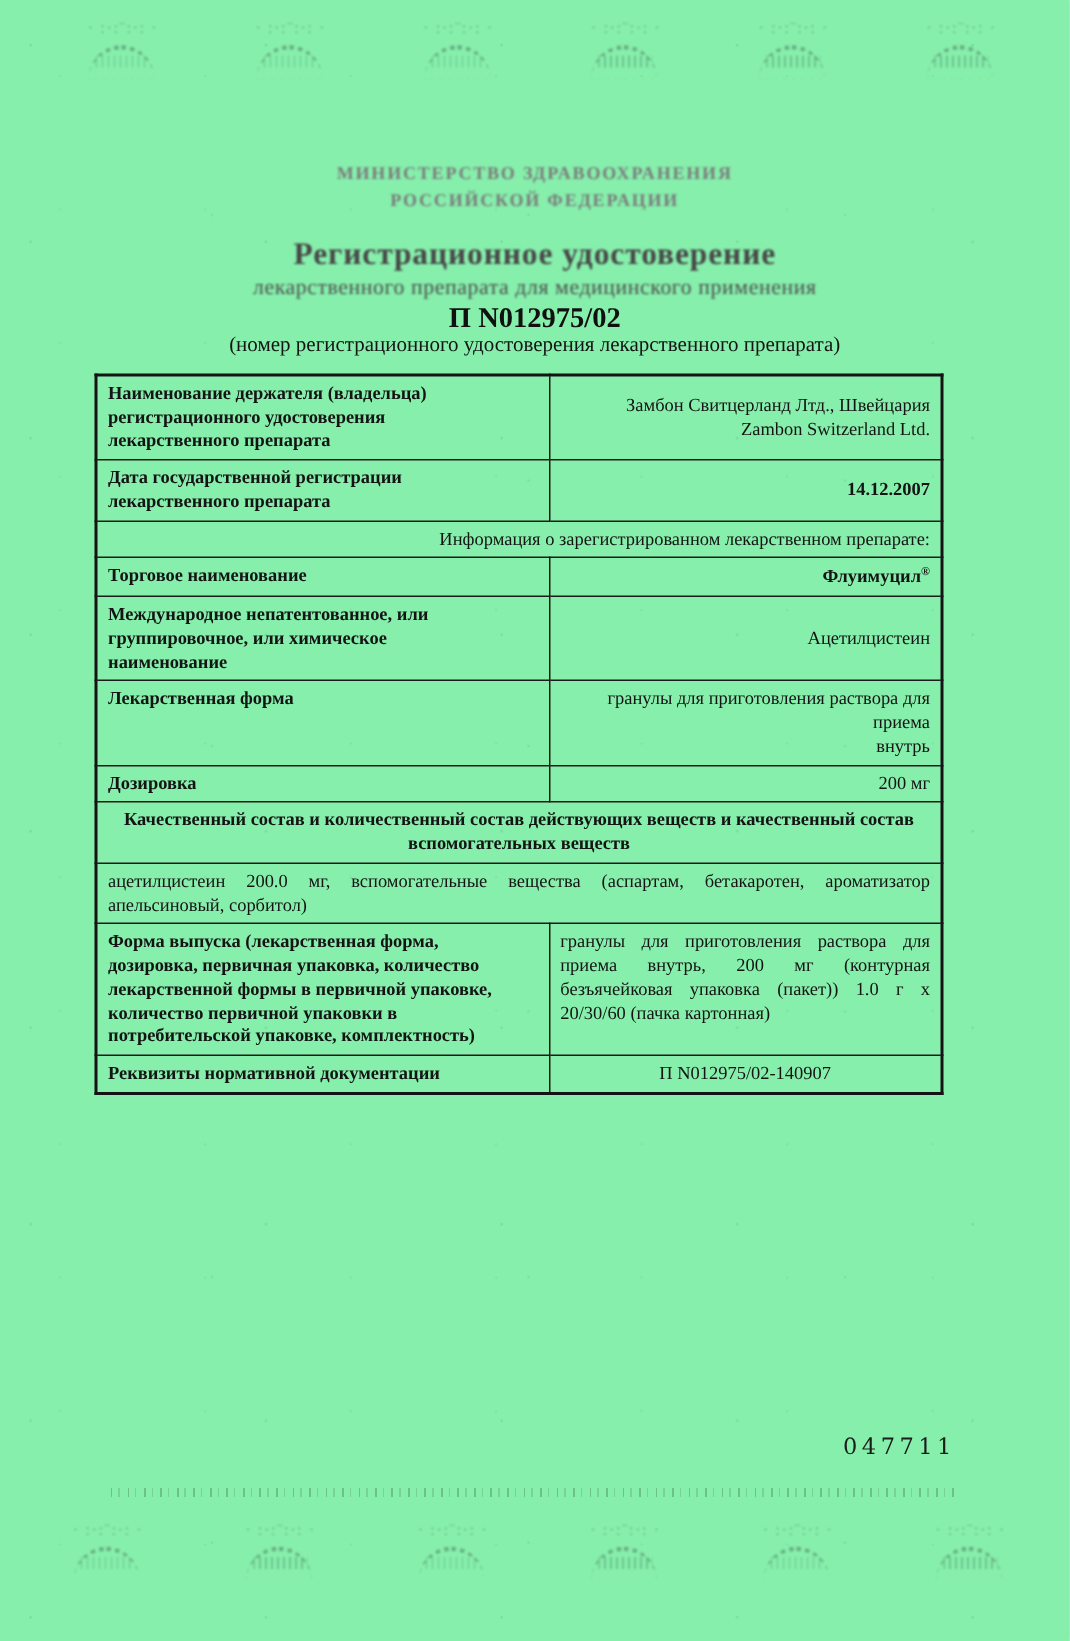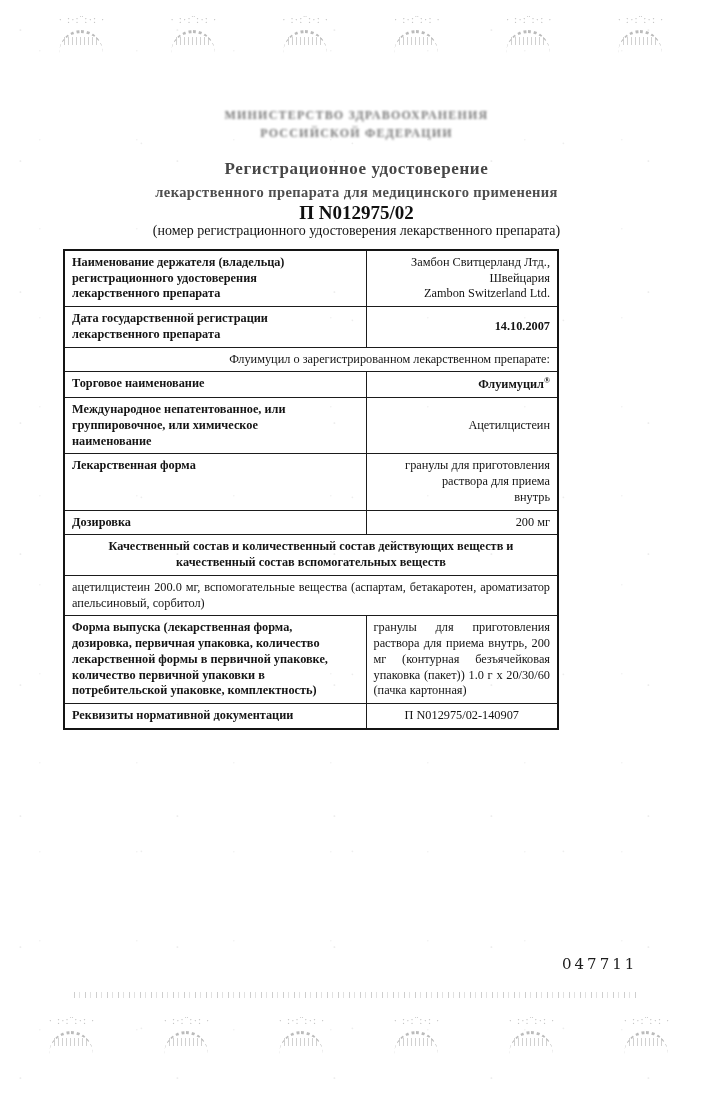--- a/index.html
+++ b/index.html
@@ -1,17 +1,17 @@
 <!DOCTYPE html>
 <html><head>
 <meta charset="utf-8">
 <style>
   html,body{margin:0;padding:0;background:#e8e8e8;}
   #page{
-    position:relative;width:713px;height:1094px;background:#ffffff;
+    position:relative;width:713px;height:1094px;background:#86efac;
     font-family:"Liberation Serif", serif;color:#141414;overflow:hidden;
     box-shadow:0 0 4px rgba(0,0,0,.25);
   }
   
   .band{position:absolute;display:flex;justify-content:space-between;align-items:center;
         filter:blur(.6px);opacity:.8;}
   .band-top{top:4px;left:46px;right:36px;height:62px;}
   .band-bottom{top:1006px;left:36px;right:30px;height:60px;}
   .emblem{position:relative;width:72px;height:40px;opacity:.65;}
   .emblem::before{
@@ -30,32 +30,32 @@
     background:repeating-linear-gradient(90deg,rgba(0,0,0,.35) 0 1px,transparent 1px 5px,
       rgba(0,0,0,.22) 5px 6px,transparent 6px 11px);
   }
   
   .head{position:absolute;top:106px;left:0;width:100%;text-align:center;}
   .ministry{
     font-weight:bold;font-size:12px;line-height:18px;letter-spacing:1.2px;
     color:#7b7b7b;filter:blur(.8px);
   }
   .title1{
-    margin-top:15px;font-weight:bold;font-size:17px;line-height:24px;letter-spacing:.6px;
+    margin-top:15px;font-weight:bold;font-size:21px;line-height:24px;letter-spacing:.6px;
     color:#474747;filter:blur(.65px);text-align:center;
   }
   .title2{
-    font-weight:bold;font-size:14.5px;line-height:22px;letter-spacing:.4px;
+    font-weight:normal;font-size:14.5px;line-height:22px;letter-spacing:.4px;
     color:#4e4e4e;filter:blur(.65px);
   }
   .regnum{font-weight:bold;font-size:19px;line-height:19px;color:#101010;}
   .caption{font-size:14px;line-height:18px;color:#141414;}
   
   .cert-table{
-    position:absolute;top:249px;left:63px;width:496px;
+    position:absolute;top:249px;left:63px;width:566px;
     border-collapse:collapse;table-layout:fixed;
   }
   .cert-table col.c1{width:302px;}
   .cert-table td{
     border:1.5px solid #1b1b1b;padding:4px 7px;font-size:12.3px;line-height:1.28;
     white-space:pre-line;overflow:hidden;
   }
   .cert-table{border:2.5px solid #141414;}
   td.label-cell{font-weight:bold;vertical-align:top;text-align:left;}
   td.value-cell{vertical-align:middle;}
@@ -124,24 +124,24 @@
         <tr>
           <td class="label-cell">Наименование держателя (владельца)
 регистрационного удостоверения
 лекарственного препарата</td>
           <td class="value-cell align-center">Замбон Свитцерланд Лтд., Швейцария
 Zambon Switzerland Ltd.</td>
         </tr>
         <tr>
           <td class="label-cell">Дата государственной регистрации
 лекарственного препарата</td>
-          <td class="value-cell align-center bold">14.10.2007</td>
-        </tr>
-        <tr>
-          <td colspan="2" class="full-cell align-center">Флуимуцил о зарегистрированном лекарственном препарате:</td>
+          <td class="value-cell align-center bold">14.12.2007</td>
+        </tr>
+        <tr>
+          <td colspan="2" class="full-cell align-center">Информация о зарегистрированном лекарственном препарате:</td>
         </tr>
         <tr>
           <td class="label-cell">Торговое наименование</td>
           <td class="value-cell align-center bold">Флуимуцил<sup>®</sup></td>
         </tr>
         <tr>
           <td class="label-cell">Международное непатентованное, или
 группировочное, или химическое
 наименование</td>
           <td class="value-cell align-center">Ацетилцистеин</td>

